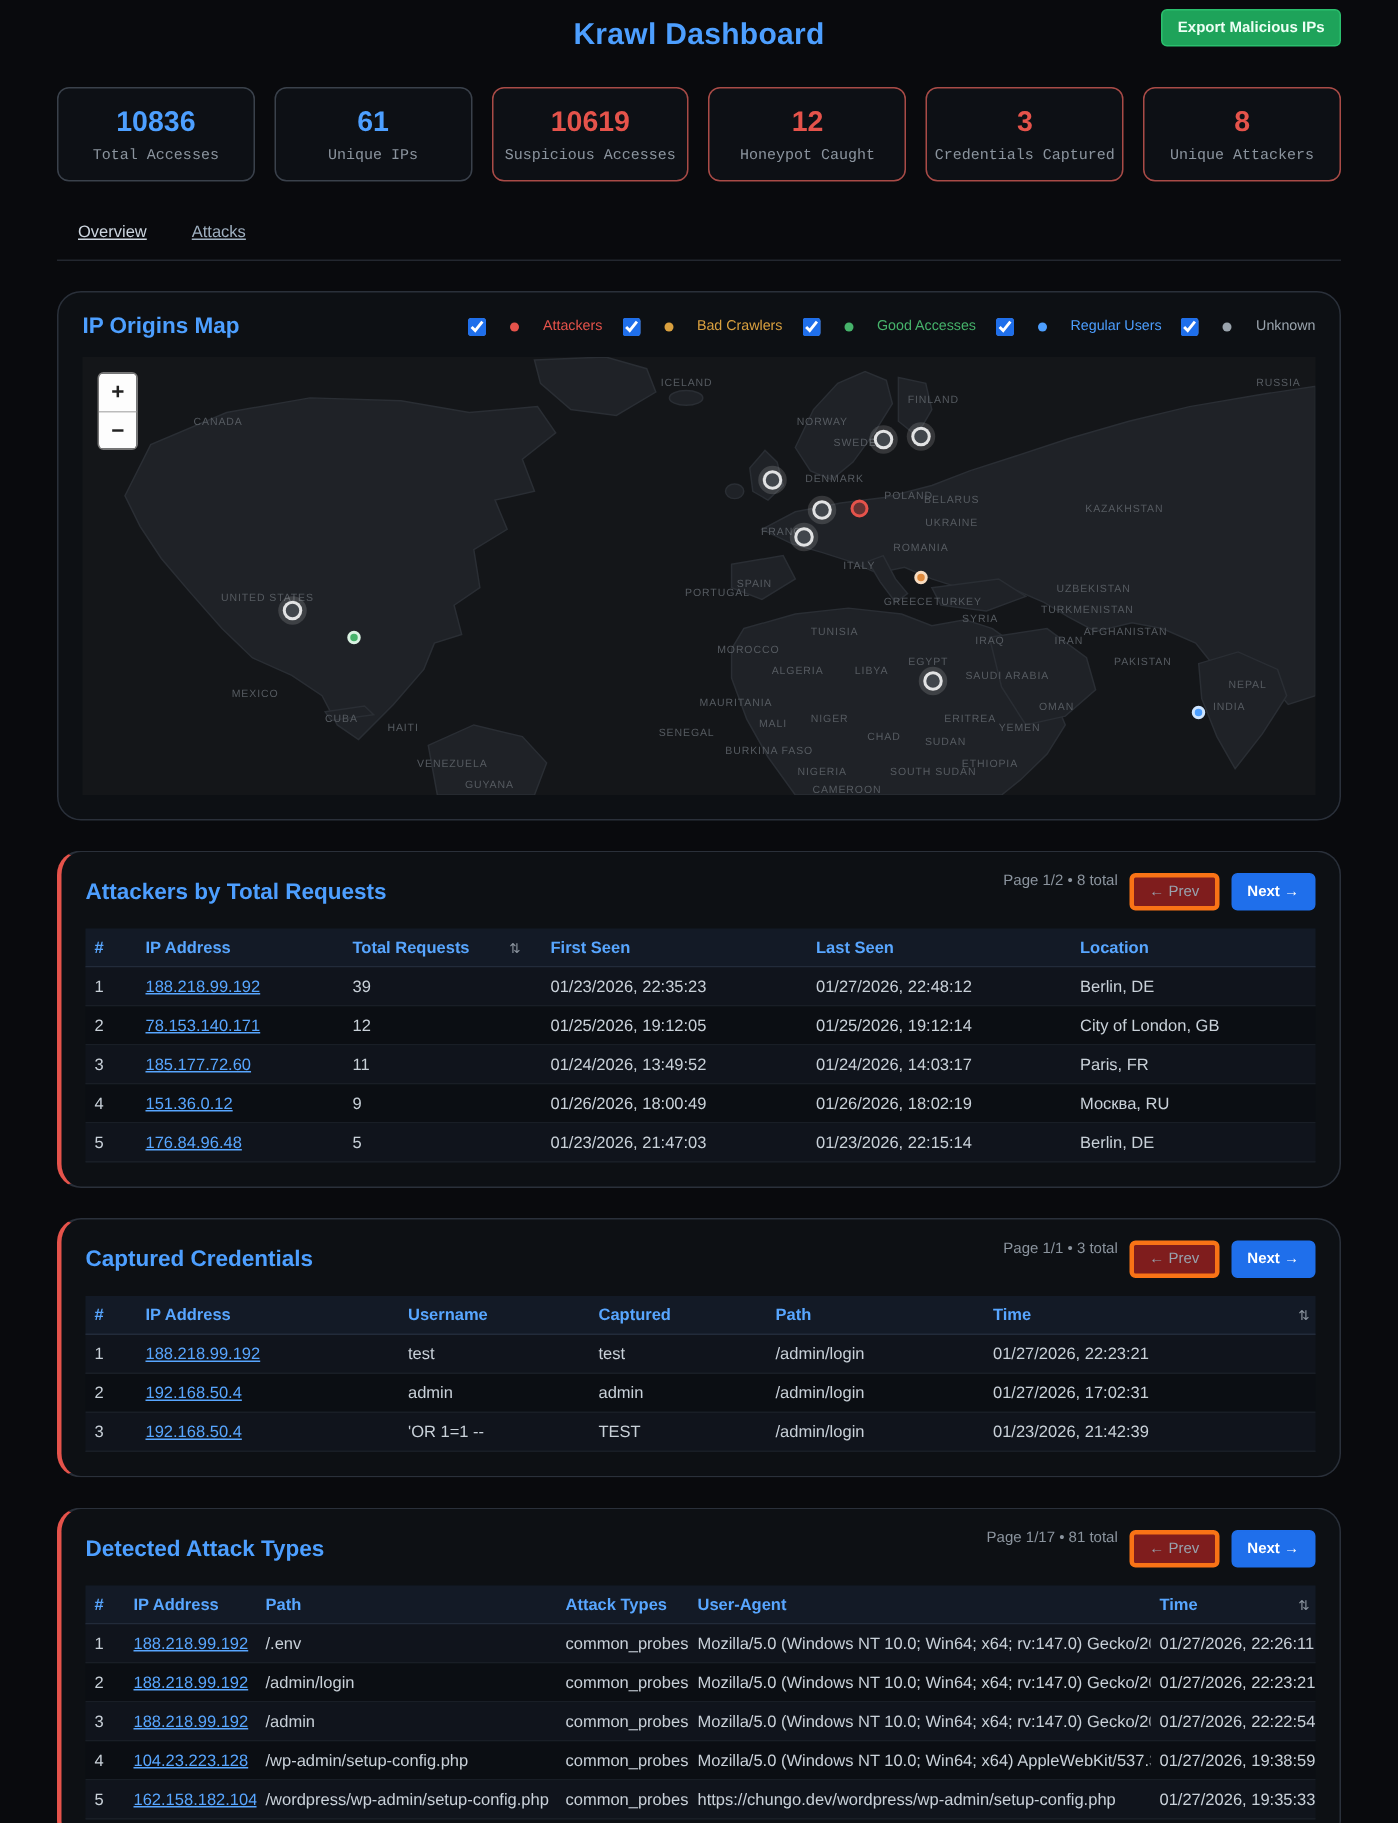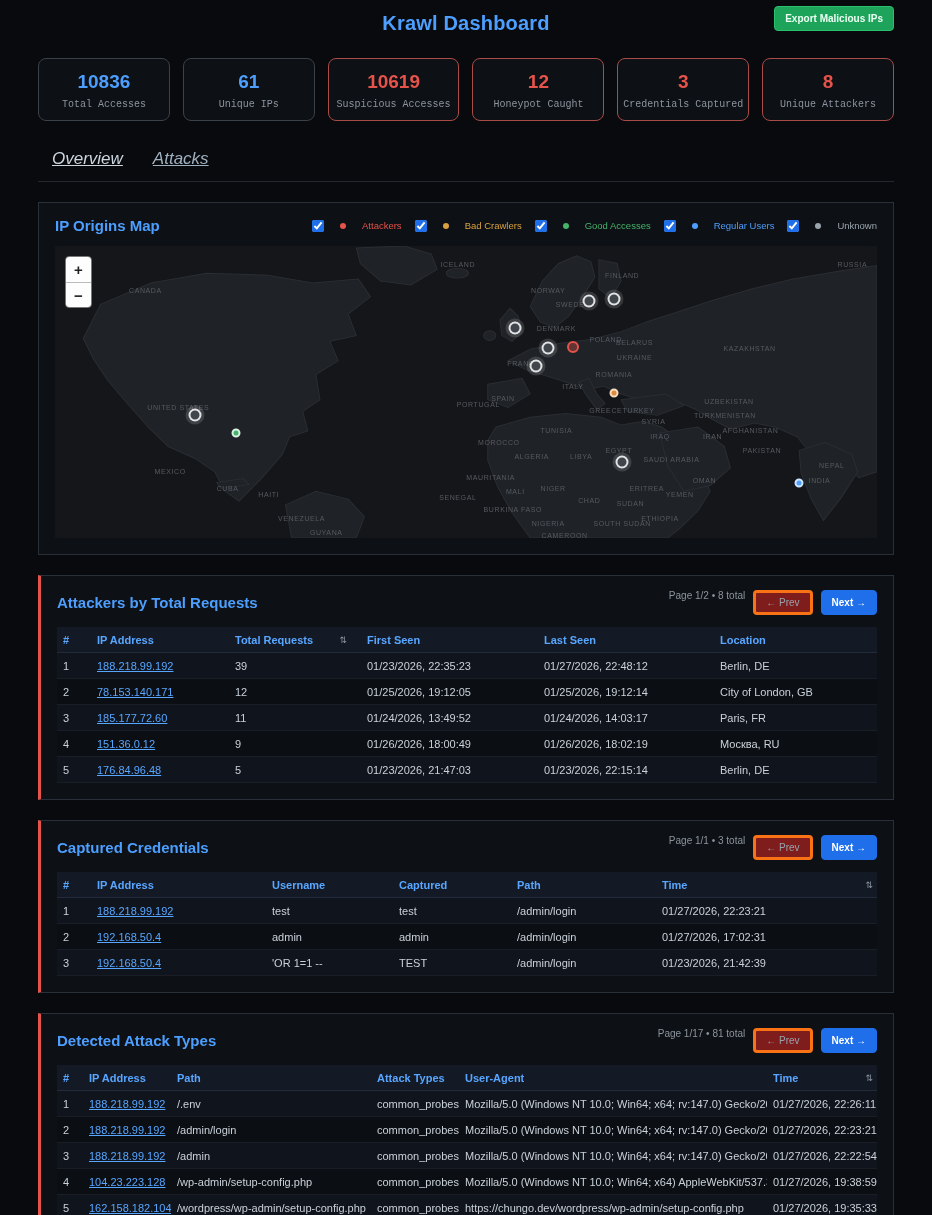--- a/index.html
+++ b/index.html
@@ -15,25 +15,25 @@
   
   .stats { display:flex; gap:13px; margin-top:14px; }
   .stat { flex:1; background:#0d1015; border:1px solid #3a414b; border-radius:8px; text-align:center; padding:12px 4px 10px; }
   .stat.danger { border-color:#a94b47; }
   .stat .num { font-size:19px; font-weight:700; color:#4d9fff; }
   .stat.danger .num { color:#e5534b; }
   .stat .lbl { font-size:10px; color:#8b949e; margin-top:6px;font-family:Liberation Mono, monospace; }
 
   
   .tabs { display:flex; gap:30px; margin-top:28px; padding:0 14px 12px; border-bottom:1px solid #23272f; }
-  .tab { font-size:17px; color:#cdd6df; text-decoration:underline; cursor:pointer;font-style:italic; }
+  .tab { font-size:11px; color:#cdd6df; text-decoration:underline; cursor:pointer; }
   .tab.secondary { color:#9fb0c0; }
 
   
-  .card { background:#0d1014; border:1px solid #2a303a; border-radius:0; margin-top:20px; padding:14px 16px 16px; }
+  .card { background:#0d1014; border:1px solid #2a303a; border-radius:16px; margin-top:20px; padding:14px 16px 16px; }
   .card.accent { border-left:3px solid #e5534b; }
   .card-head { display:flex; align-items:center; justify-content:space-between; }
   .card-title { font-size:15px; font-weight:700; color:#4d9fff; }
 
   
   .legend { display:flex; align-items:center; gap:13px; }
   .legend-item { display:flex; align-items:center; gap:16px; font-size:9.5px; color:var(--c,#aab4bd); cursor:pointer; }
   .legend-item input { width:12px; height:12px; accent-color:#1f6feb; margin:0; cursor:pointer; }
   .legend-dot { width:6px; height:6px; border-radius:50%; background:var(--c,#999); }
 

